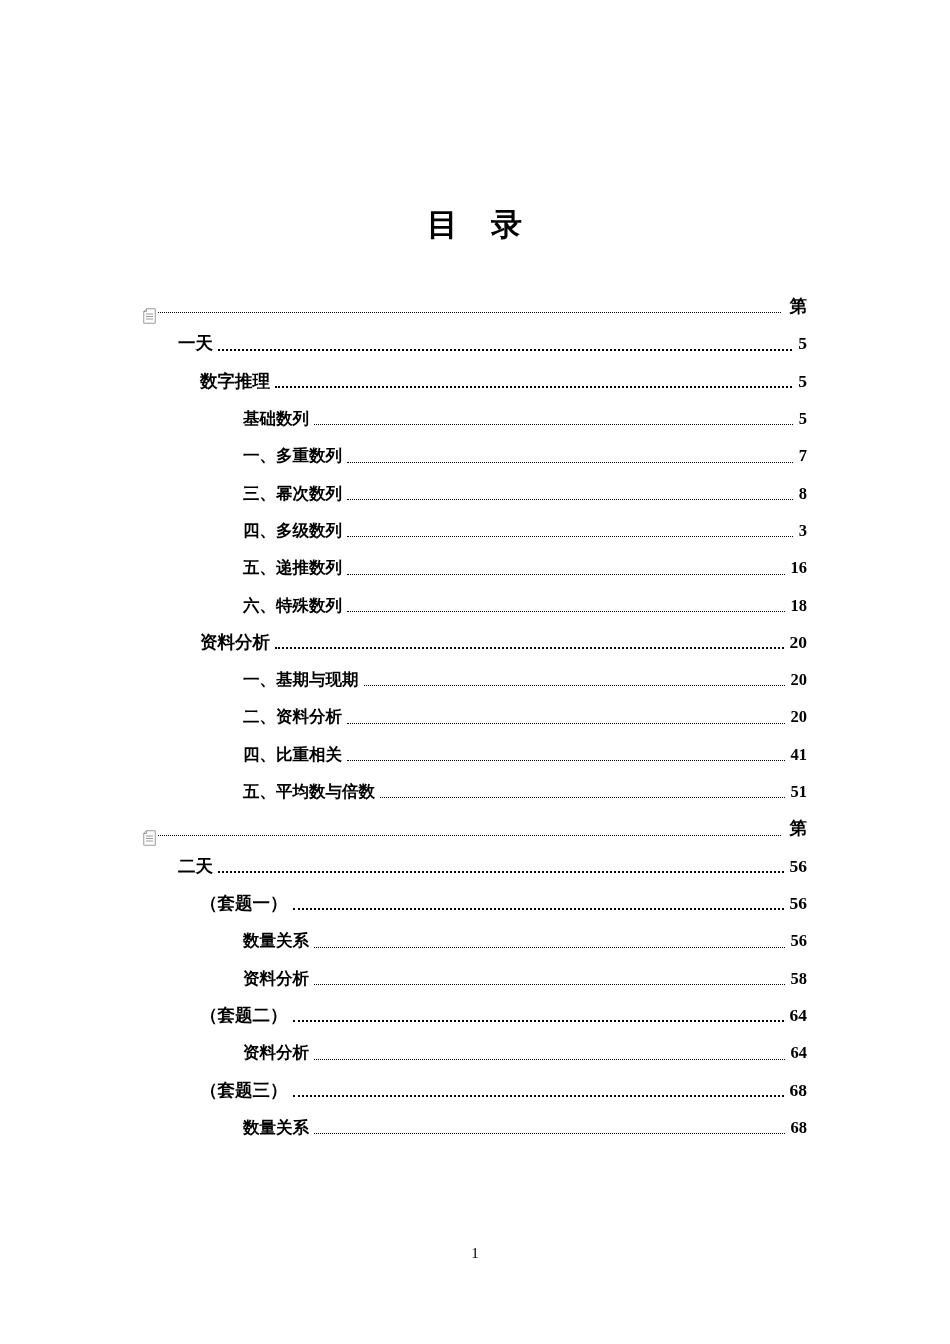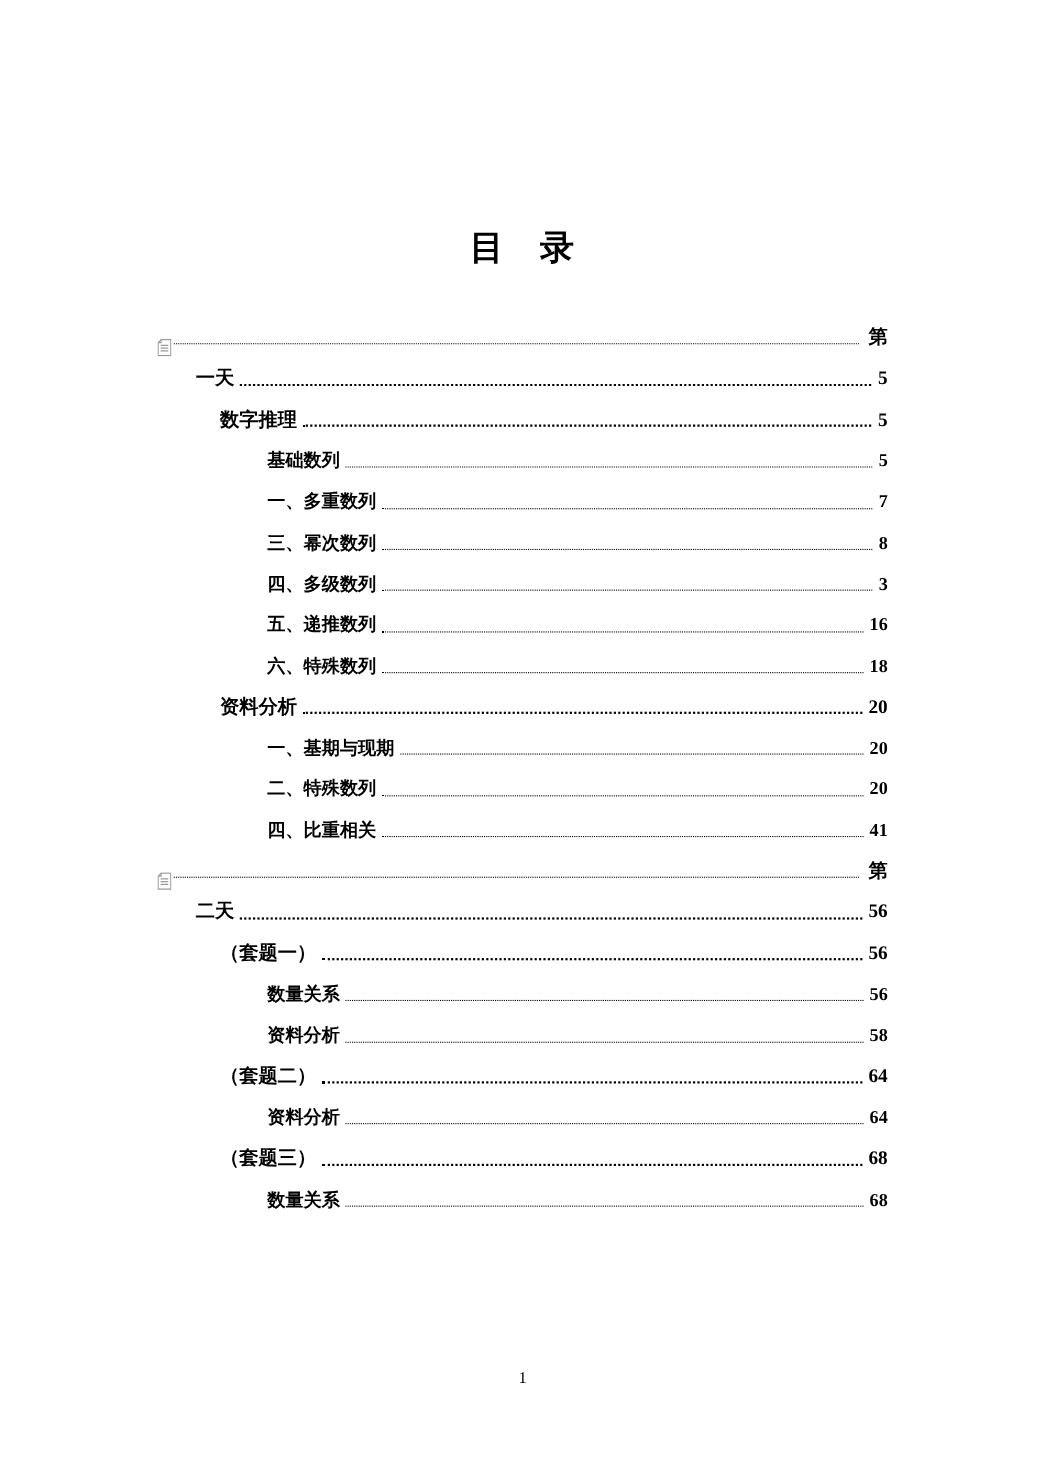--- a/index.html
+++ b/index.html
@@ -140,28 +140,33 @@
         <span class="toc-label">资料分析</span>
         <span class="toc-dots"></span>
         <span class="toc-page">20</span>
       </div>
       <div class="toc-row lvl-3">
         <span class="toc-label">一、基期与现期</span>
         <span class="toc-dots"></span>
         <span class="toc-page">20</span>
       </div>
       <div class="toc-row lvl-3">
-        <span class="toc-label">二、特殊数列</span>
+        <span class="toc-label">二、资料分析</span>
         <span class="toc-dots"></span>
         <span class="toc-page">20</span>
       </div>
       <div class="toc-row lvl-3">
         <span class="toc-label">四、比重相关</span>
         <span class="toc-dots"></span>
         <span class="toc-page">41</span>
+      </div>
+      <div class="toc-row lvl-3">
+        <span class="toc-label">五、平均数与倍数</span>
+        <span class="toc-dots"></span>
+        <span class="toc-page">51</span>
       </div>
       <div class="toc-row lvl-0 bold icon-row">
         <span class="doc-icon"><svg viewBox="0 0 13 16" width="13" height="16">
             <path d="M3.5 0.75 H12.25 V15.25 H0.75 V3.5 Z" fill="#ffffff" stroke="#9a9a9a" stroke-width="1"></path>
             <path d="M3.5 0.75 V3.5 H0.75" fill="none" stroke="#9a9a9a" stroke-width="1"></path>
             <line x1="3" y1="6" x2="10" y2="6" stroke="#9a9a9a" stroke-width="1"></line>
             <line x1="3" y1="8.5" x2="10" y2="8.5" stroke="#9a9a9a" stroke-width="1"></line>
             <line x1="3" y1="11" x2="10" y2="11" stroke="#9a9a9a" stroke-width="1"></line>
           </svg></span>
         <span class="toc-label"></span>

